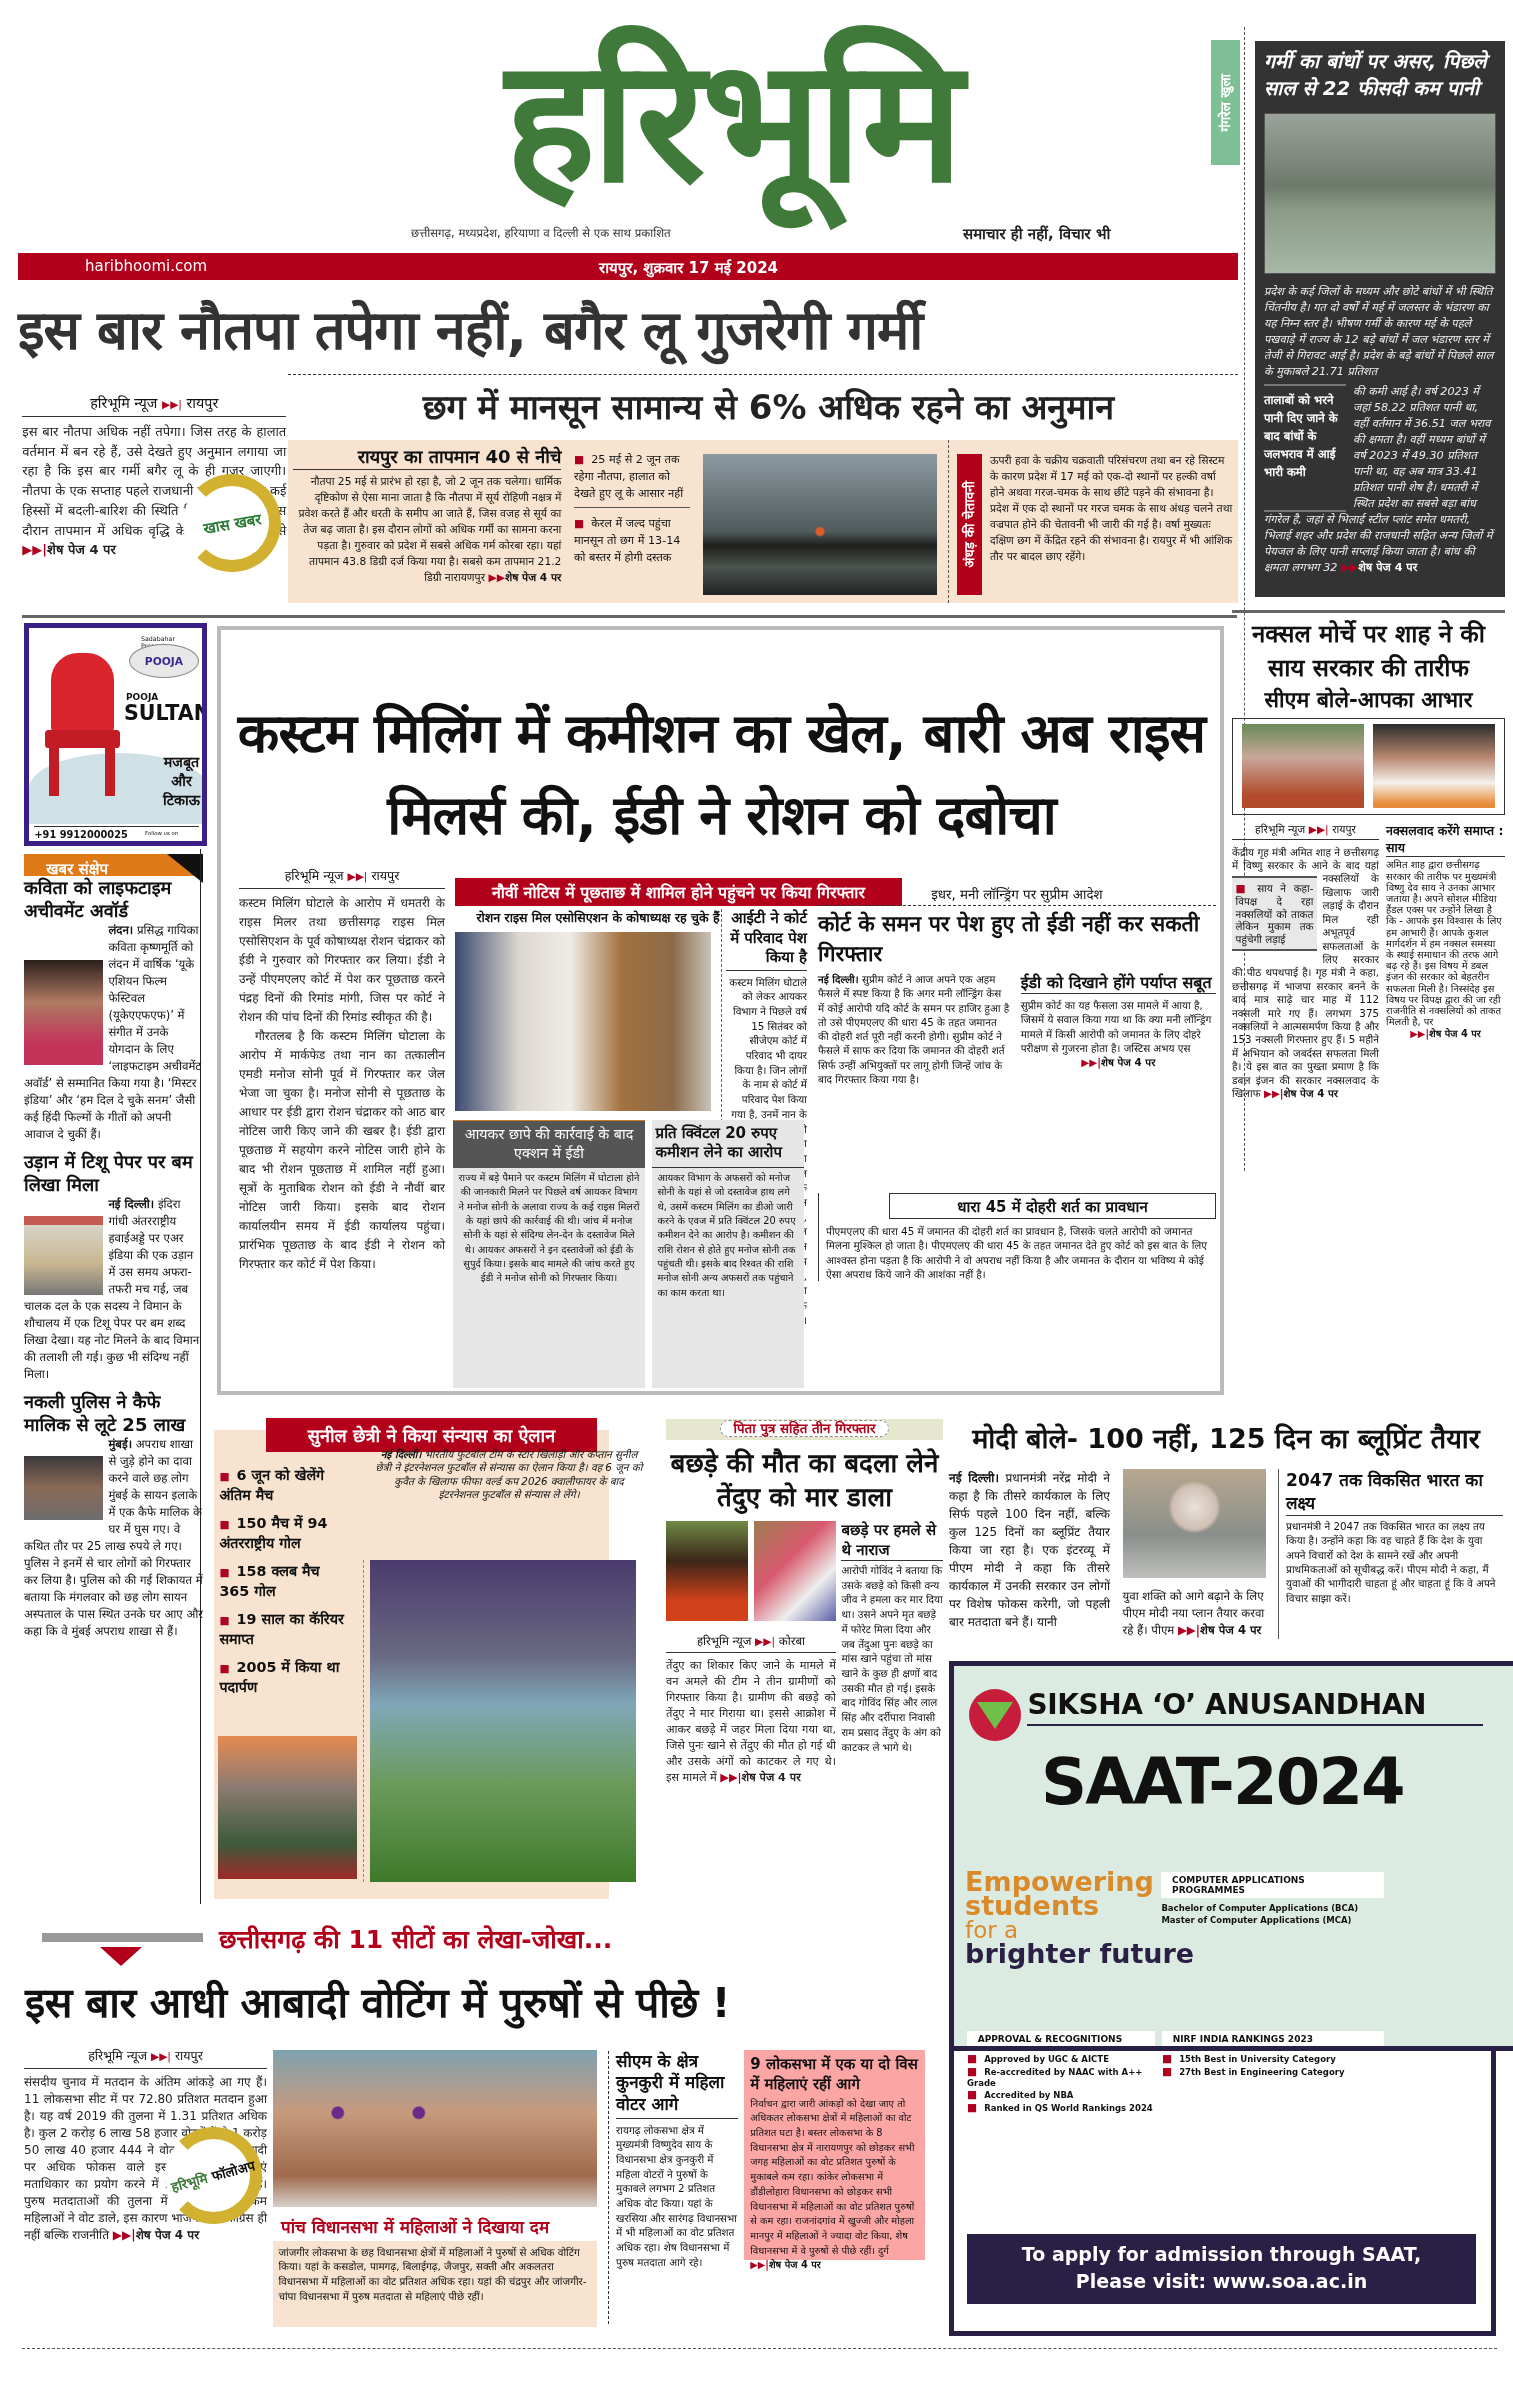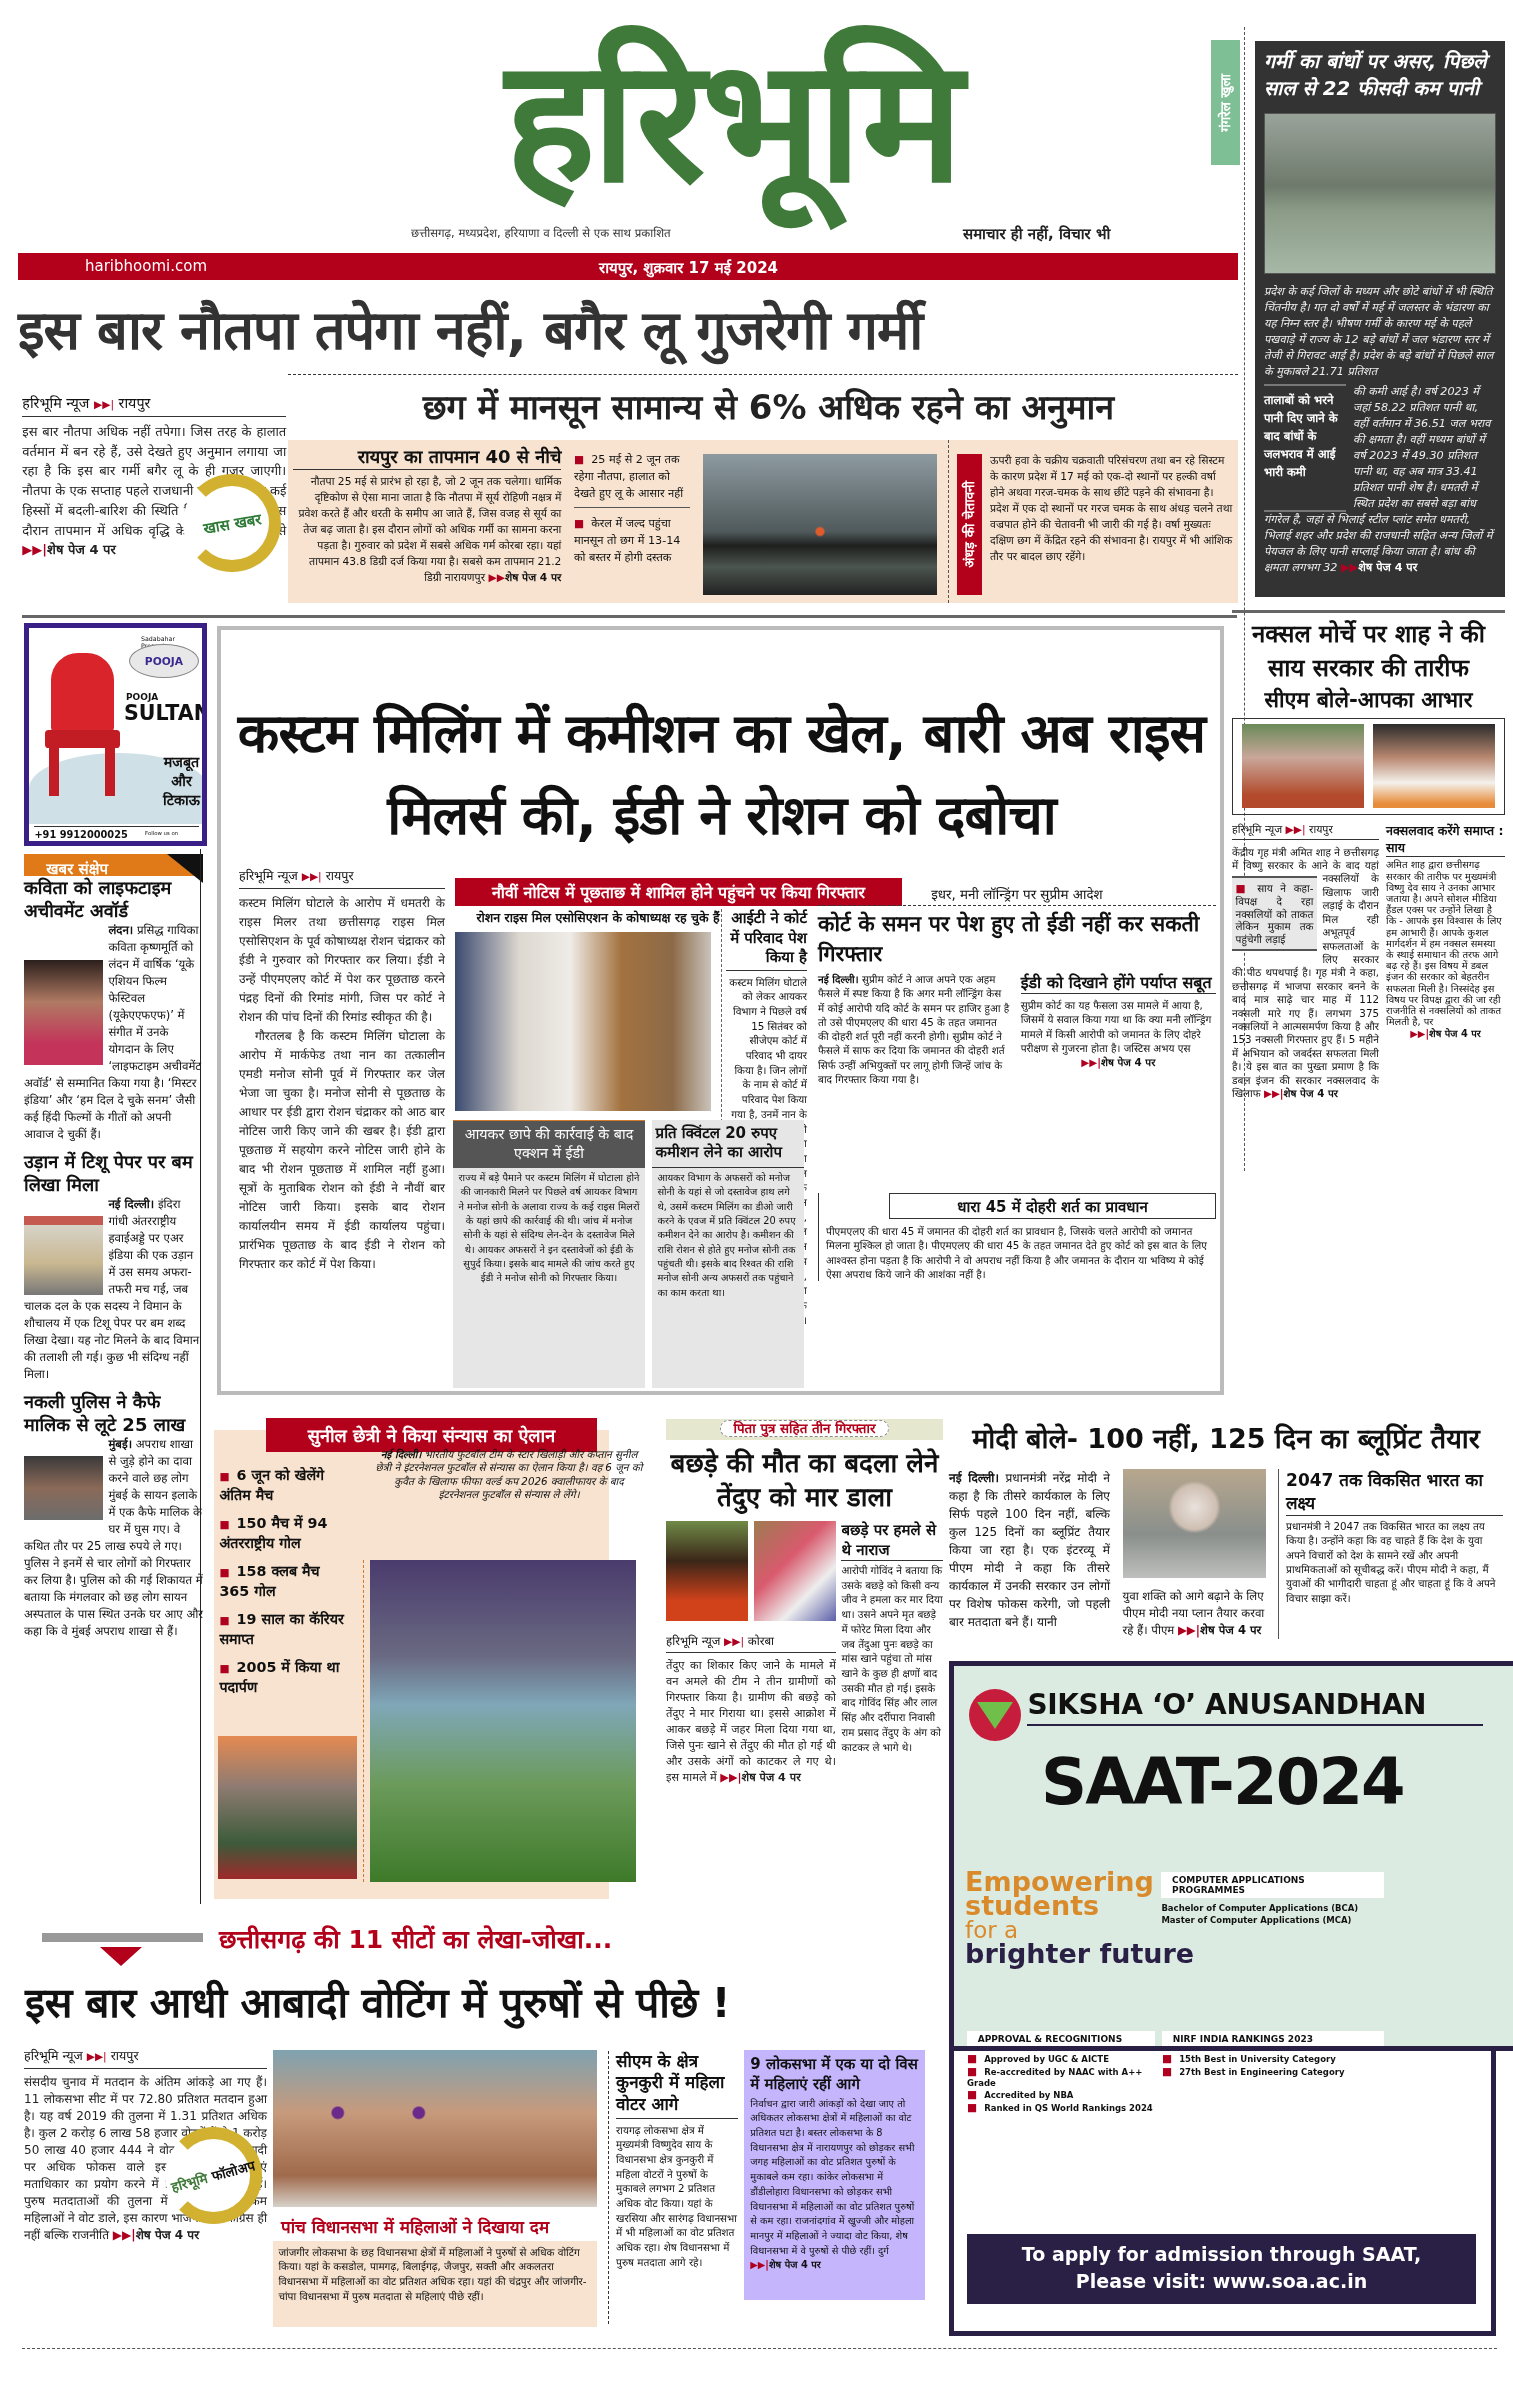--- a/index.html
+++ b/index.html
@@ -1,20 +1,20 @@
 <!DOCTYPE html>
 <html style="font-size:14.3px"><head>
 <meta charset="utf-8">
 <style>
 *{box-sizing:border-box;margin:0;padding:0}
 html,body{width:1514px;height:2401px;background:#fff;overflow:hidden}
 body{position:relative;font-family:"DejaVu Sans","Liberation Sans",sans-serif;color:#111}
 .abs{position:absolute}
 .body-text{font-size:14px;line-height:21.4px;text-align:justify;color:#222}
-.byline{font-size:14.3px;border-bottom:1.8px solid #333;padding-bottom:3.6px;margin-bottom:5.4px}
+.byline{font-size:14.3px;text-align:center;border-bottom:1.8px solid #333;padding-bottom:3.6px;margin-bottom:5.4px}
 .byline .arr{color:#b00020;font-size:10.7px}
 .cont{font-weight:bold;white-space:nowrap}
 .cont .arr{color:#b00020}
 .img-ph{background:linear-gradient(135deg,#8a7a66,#c7b79e 45%,#6f6a5d);}
 .bullet::before{content:"\25A0";color:#b00020;margin-right:7.1px;font-size:10.7px}
 .rule{height:2.7px;background:#666}
 .dash{border-top:1.8px dashed #555}
 </style>
 </head>
 <body>
@@ -341,21 +341,21 @@
 </div>
 
 <div class="abs img-ph" style="left:273px;top:2050px;width:324px;height:157px;background:radial-gradient(circle at 20% 40%,#6b2a8a 0,#6b2a8a 5.4px,transparent 7.1px),radial-gradient(circle at 45% 40%,#6b2a8a 0,#6b2a8a 5.4px,transparent 7.1px),linear-gradient(180deg,#7fa2b0,#c79a7c 40%,#a06a4c 80%,#d7d1c9);"></div>
 <div class="abs" style="left:281px;top:2215px;font-size:17px;font-weight:bold;color:#b3001b;white-space:nowrap;">पांच विधानसभा में महिलाओं ने दिखाया दम</div>
 <div class="abs" style="left:273px;top:2241px;width:324px;height:86px;background:#f7e3cf;font-size:10.3px;line-height:14.7px;padding:3.6px 5.4px;">जांजगीर लोकसभा के छह विधानसभा क्षेत्रों में महिलाओं ने पुरुषों से अधिक वोटिंग किया। यहां के कसडोल, पामगढ़, बिलाईगढ़, जैजपुर, सक्ती और अकलतरा विधानसभा में महिलाओं का वोट प्रतिशत अधिक रहा। यहां की चंद्रपुर और जांजगीर-चांपा विधानसभा में पुरुष मतदाता से महिलाएं पीछे रहीं।</div>
 
 <div class="abs" style="left:608px;top:2051px;width:130px;border-left:0.9px dashed #333;padding-left:7.1px;height:273px;">
   <div style="font-size:17px;font-weight:bold;line-height:21.4px;border-bottom:0.9px solid #333;padding-bottom:2.7px;">सीएम के क्षेत्र कुनकुरी में महिला वोटर आगे</div>
   <div style="font-size:10.3px;line-height:14.7px;margin-top:3.6px;">रायगढ़ लोकसभा क्षेत्र में मुख्यमंत्री विष्णुदेव साय के विधानसभा क्षेत्र कुनकुरी में महिला वोटरों ने पुरुषों के मुकाबले लगभग 2 प्रतिशत अधिक वोट किया। यहां के खरसिया और सारंगढ़ विधानसभा में भी महिलाओं का वोट प्रतिशत अधिक रहा। शेष विधानसभा में पुरुष मतदाता आगे रहे।</div>
 </div>
-<div class="abs" style="left:744px;top:2050px;width:181px;height:250px;background:#c4b5fd;padding:5.4px 6.3px;">
+<div class="abs" style="left:744px;top:2050px;width:181px;height:210px;background:#fca5a5;padding:5.4px 6.3px;">
   <div style="font-size:15px;font-weight:bold;line-height:19.7px;">9 लोकसभा में एक या दो विस में महिलाएं रहीं आगे</div>
   <div style="font-size:9.8px;line-height:14.7px;margin-top:1.8px;">
     <span>निर्वाचन द्वारा जारी आंकड़ों को देखा जाए तो अधिकतर लोकसभा क्षेत्रों में महिलाओं का वोट प्रतिशत घटा है। बस्तर लोकसभा के 8 विधानसभा क्षेत्र में नारायणपुर को छोड़कर सभी जगह महिलाओं का वोट प्रतिशत पुरुषों के मुकाबले कम रहा। कांकेर लोकसभा में डौंडीलोहारा विधानसभा को छोड़कर सभी विधानसभा में महिलाओं का वोट प्रतिशत पुरुषों से कम रहा। राजनांदगांव में खुज्जी और मोहला मानपुर में महिलाओं ने ज्यादा वोट किया, शेष विधानसभा में वे पुरुषों से पीछे रहीं। दुर्ग</span>
     <span class="cont"><span class="arr">▶▶|</span><span>शेष पेज 4 पर</span></span>
   </div>
 </div>
 <div class="abs" style="left:22.3px;top:2348px;width:1475px;border-top:1.8px dashed #555;"></div>
 
 
 </body></html>

